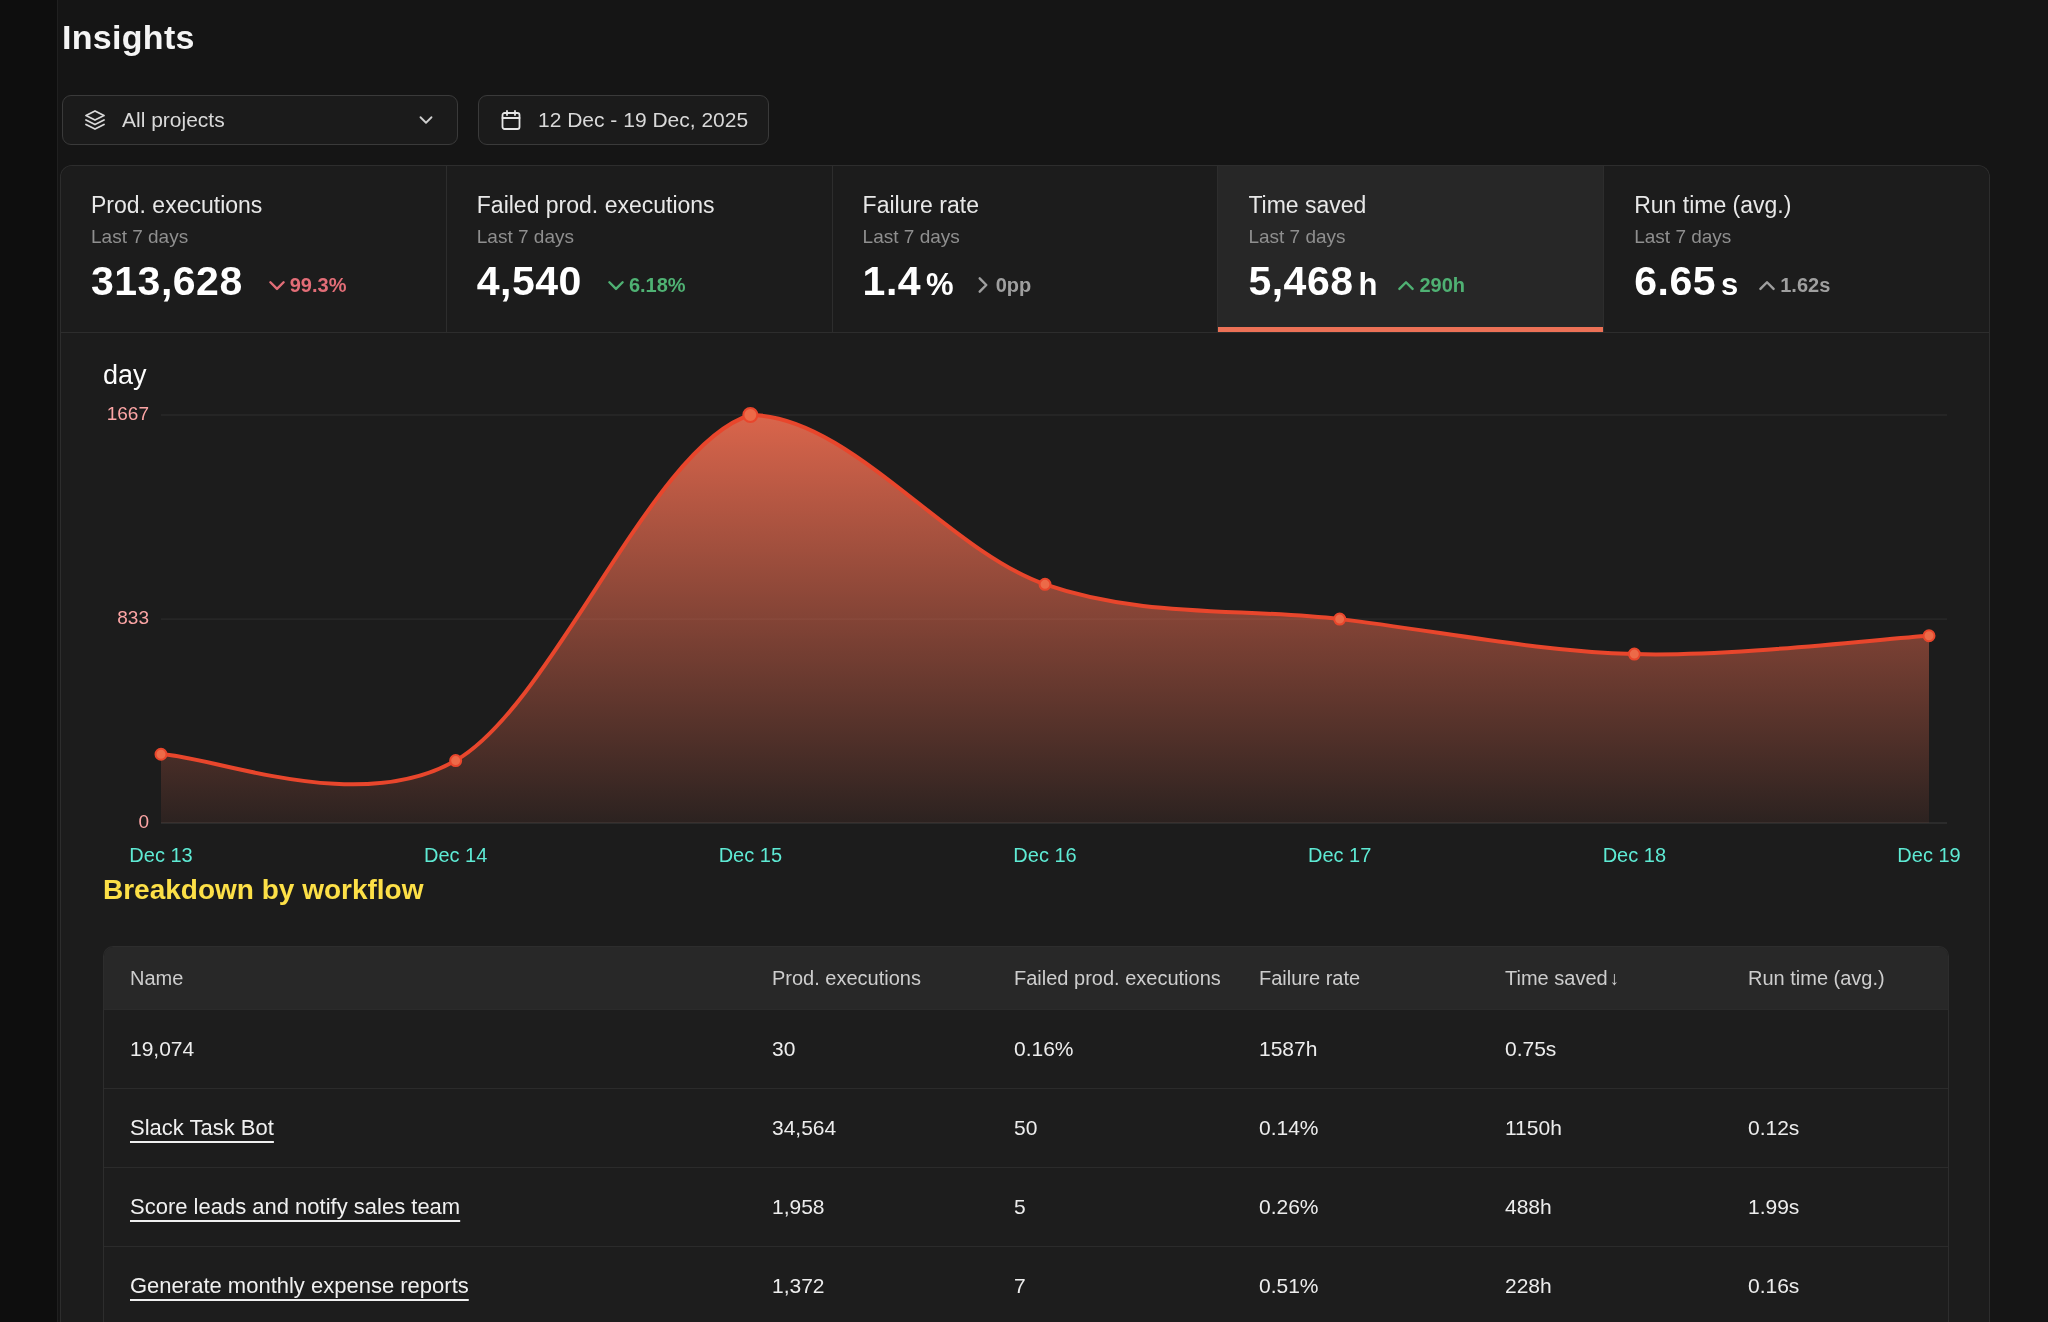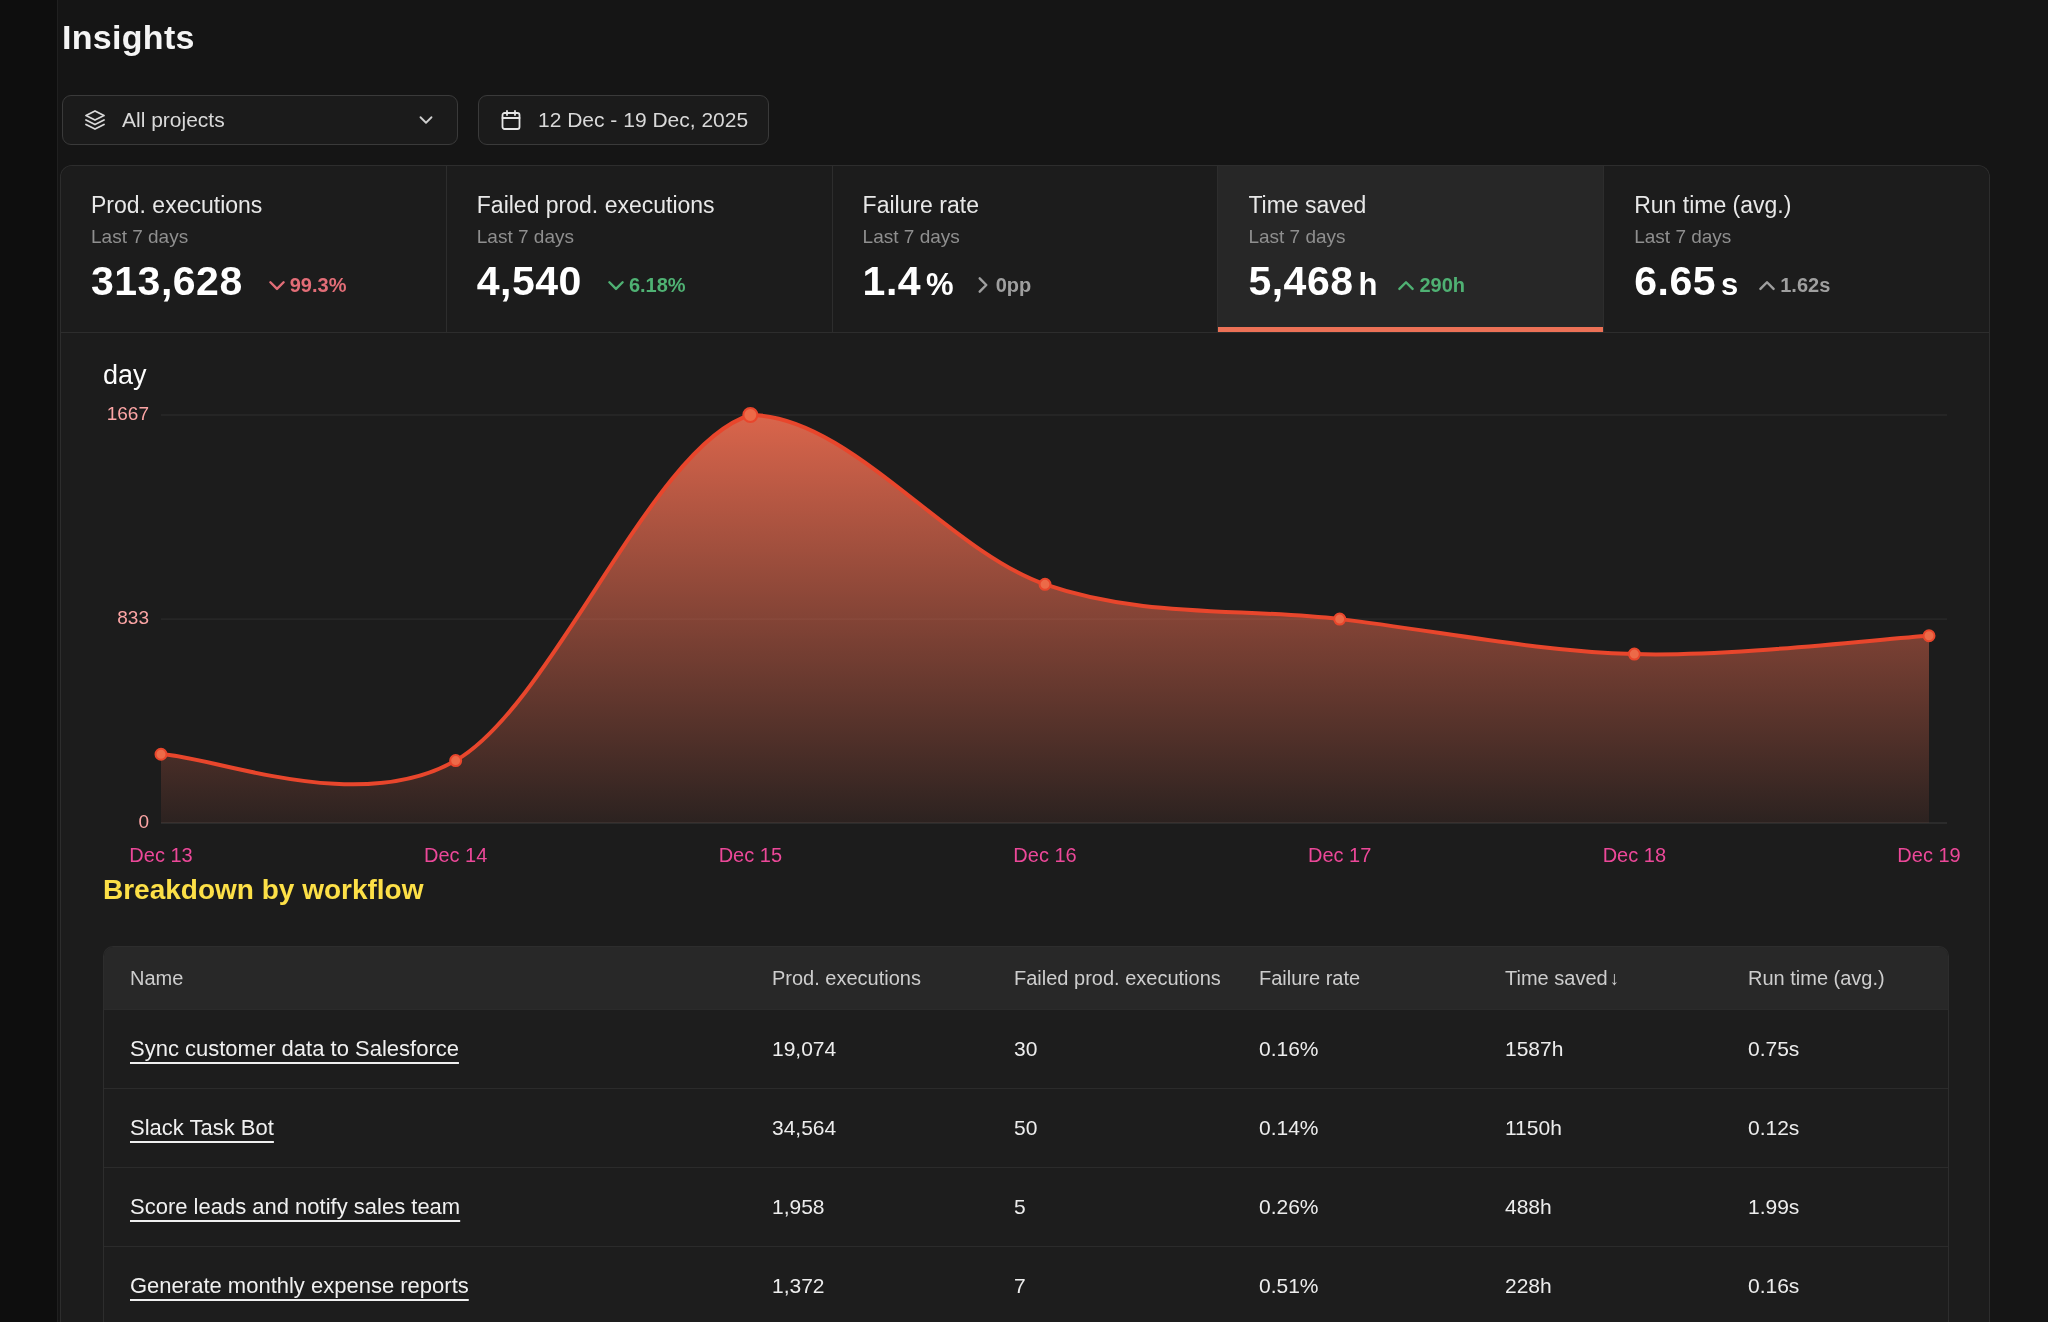--- a/index.html
+++ b/index.html
@@ -40,21 +40,21 @@
   .delta{display:inline-flex;align-items:center;gap:2px;font-size:20px;font-weight:600;
     margin-left:18px;transform:translateY(1px);}
   .delta svg{width:22px;height:22px;}
   .tone-negative{color:#e26d77;}
   .tone-positive{color:#4fb173;}
   .tone-neutral{color:#9f9f9f;}
   
   .chart-section{position:absolute;left:0;top:166px;width:1930px;height:540px;}
   .chart-unit{position:absolute;left:42px;top:28px;font-size:27px;color:#fdfdfd;}
   .ytick{position:absolute;left:20px;width:68px;text-align:right;font-size:19px;color:#fca5a5;}
-  .xlabel{position:absolute;top:512px;transform:translateX(-50%);font-size:20px;color:#ec4899;white-space:nowrap;}
+  .xlabel{position:absolute;top:512px;transform:translateX(-50%);font-size:20px;color:#5eead4;white-space:nowrap;}
   #plot{position:absolute;left:0;top:0;}
   #plot .grid{stroke:#2f2f2f;stroke-width:1;}
   #plot .grid.zero{stroke:#3a3a3a;}
   #plot .line{fill:none;stroke-width:4;stroke-linejoin:round;stroke-linecap:round;}
   
   .breakdown-title{position:absolute;left:42px;top:708px;margin:0;font-size:28px;font-weight:700;color:#fde047;}
   .table{position:absolute;left:42px;top:780px;width:1846px;
     border:1px solid #2d2d2d;border-bottom:none;border-radius:10px 10px 0 0;
     overflow:hidden;background:#1d1d1d;box-sizing:border-box;}
   .thead,.trow{display:grid;grid-template-columns:642px 242px 245px 246px 243px 1fr;align-items:center;}
@@ -219,21 +219,20 @@
       <div class="thead" id="thead">
           <div class="cell"><span>Name</span></div>
           <div class="cell"><span>Prod. executions</span></div>
           <div class="cell"><span>Failed prod. executions</span></div>
           <div class="cell"><span>Failure rate</span></div>
           <div class="cell"><span>Time saved</span><span class="sort-arrow">↓</span></div>
           <div class="cell"><span>Run time (avg.)</span></div>
         </div>
       <div id="tbody">
           <div class="trow">
-    <div class="cell"><a class="name-link">Sync customer data to Salesforce</a></div>
     <div class="cell">19,074</div>
     <div class="cell">30</div>
     <div class="cell">0.16%</div>
     <div class="cell">1587h</div>
     <div class="cell">0.75s</div>
   </div>
           <div class="trow">
     <div class="cell"><a class="name-link">Slack Task Bot</a></div>
     <div class="cell">34,564</div>
     <div class="cell">50</div>

